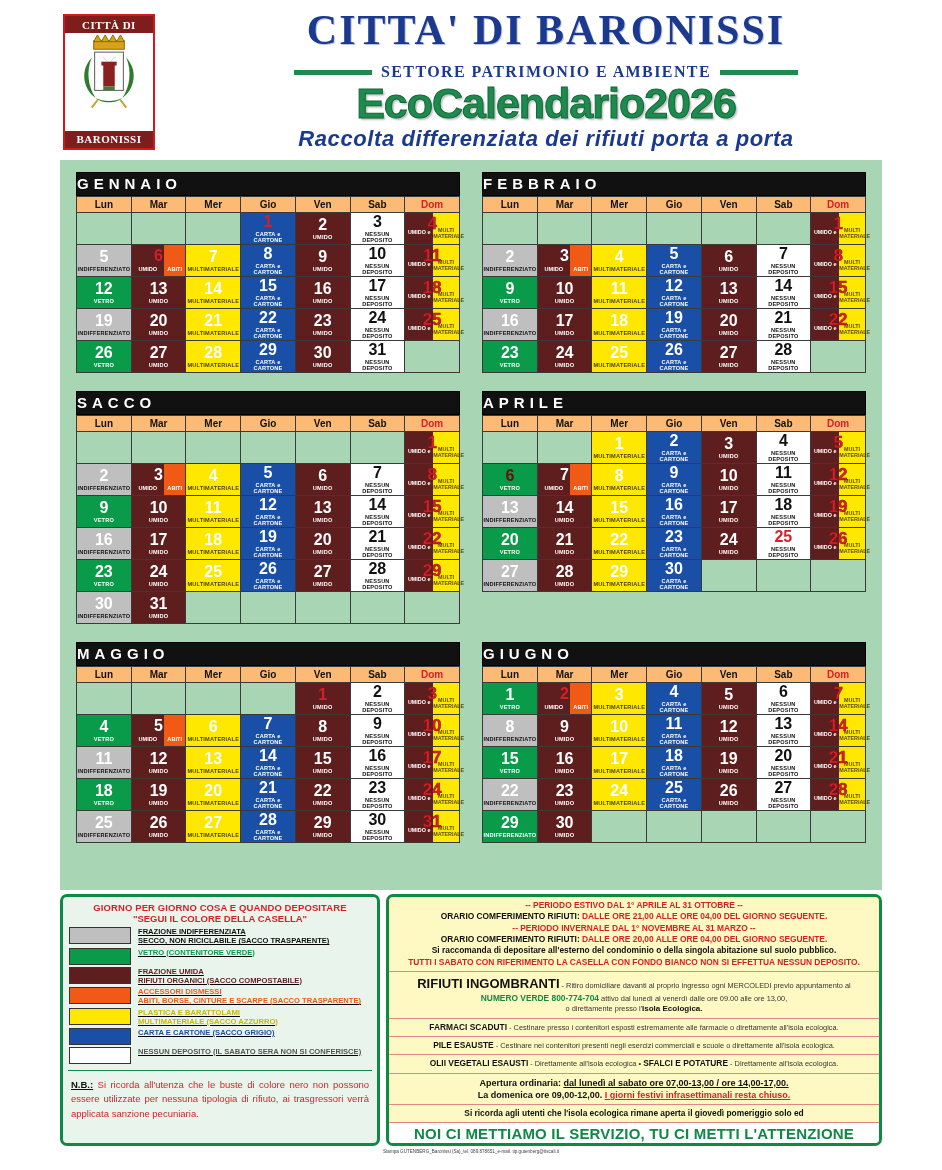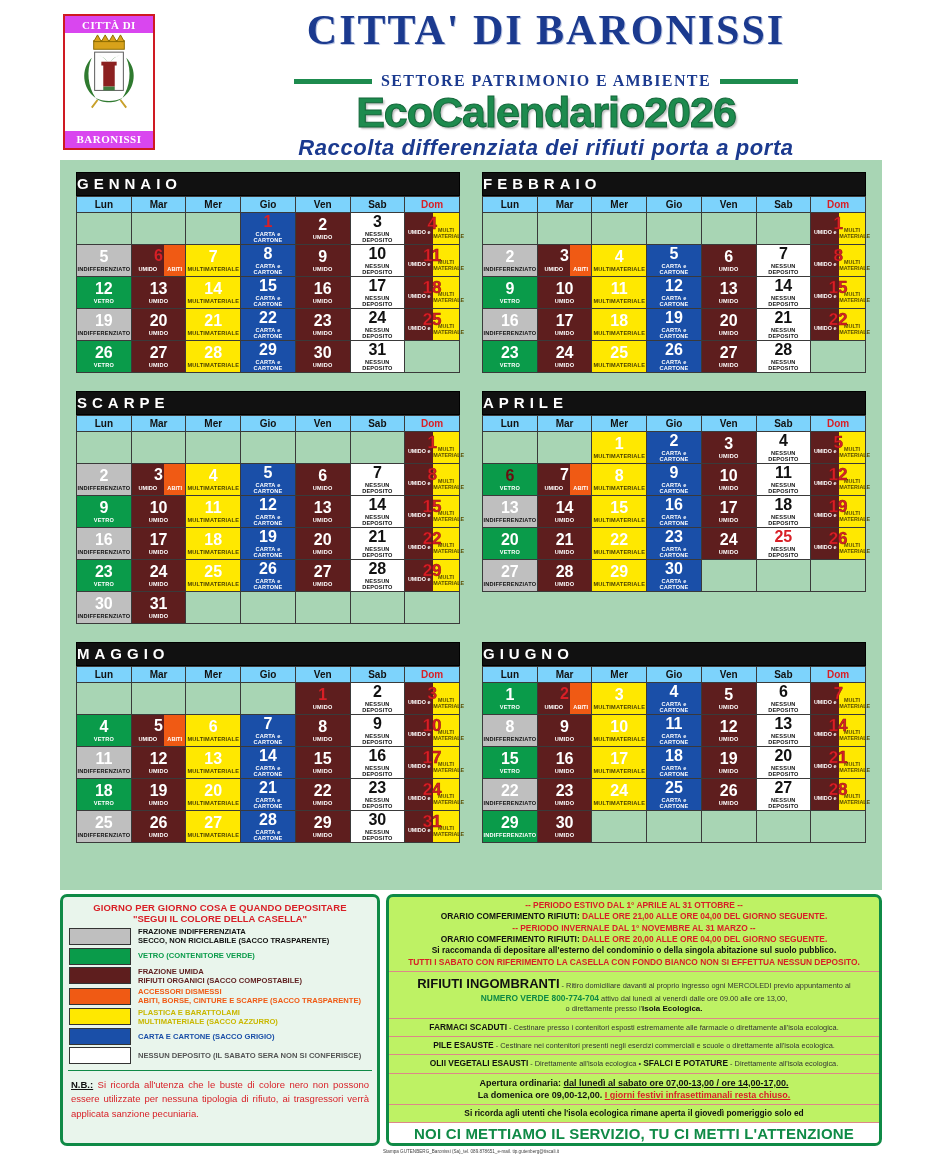--- a/index.html
+++ b/index.html
@@ -12,37 +12,37 @@
   .page { width: 942px; height: 1170px; background: #ffffff; position: relative; }
 
   
   .header { position: relative; height: 152px; background: #ffffff; }
   .crest {
     position: absolute; left: 63px; top: 14px; width: 92px; height: 136px;
     background: #ffffff; border: 2px solid #cf1a22;
     display: flex; flex-direction: column;
   }
   .crest-top, .crest-bot {
-    background: #d946ef; color: #ffffff; text-align: center;
+    background: #7f1d1d; color: #ffffff; text-align: center;
     font-family: "Liberation Serif", serif; font-weight: bold;
     letter-spacing: .5px;
   }
   .crest-top { font-size: 11px; padding: 3px 0 2px; }
   .crest-bot { font-size: 11px; padding: 2px 0 3px; }
   .crest-mid { flex: 1; position: relative; background: #ffffff; }
   .crest-art { position: absolute; inset: 0; }
 
   .title-zone { position: absolute; left: 168px; top: 8px; right: 18px; }
   .main-title {
     font-family: "Liberation Serif", serif; font-weight: bold;
     font-size: 42px; color: #1b3a8f; letter-spacing: 2px;
     text-align: center; line-height: 1.05;
     text-shadow: 1px 1px 0 #b9c4e2;
   }
-  .sub-row { display: flex; align-items: center; justify-content: center; gap: 9px; margin-top: 20px; }
+  .sub-row { display: flex; align-items: center; justify-content: center; gap: 9px; margin-top: 11px; }
   .sub-rule { height: 5px; width: 78px; background: #1d8b4e; }
   .sub-title {
     font-family: "Liberation Serif", serif; font-weight: bold;
     font-size: 16px; color: #1b3a8f; letter-spacing: 1.4px; white-space: nowrap;
   }
   .eco-title {
     text-align: center; font-family: "Liberation Sans", sans-serif;
     font-weight: bold; font-size: 43px; color: #1d8b4e;
     letter-spacing: -1px; margin-top: 1px; line-height: 1;
     -webkit-text-stroke: 1px #14673a;
@@ -66,21 +66,21 @@
   }
   .month { background: #a8d5b4; }
   .month-title {
     background: #111111; color: #ffffff; text-align: left;
     font-weight: bold; font-size: 15px; letter-spacing: 5px;
     padding: 2px 0 3px; border: 1px solid #000;
   }
   table.cal { width: 100%; border-collapse: collapse; table-layout: fixed; }
   table.cal td, table.cal th { border: 1px solid #3a3a3a; padding: 0; }
   table.cal th {
-    background: #7dd3fc; color: #111; font-size: 10px; font-weight: bold;
+    background: #fdba74; color: #111; font-size: 10px; font-weight: bold;
     height: 15px; line-height: 15px;
   }
   table.cal th.dom { color: #d81f26; }
 
   td.cell { height: 32px; position: relative; vertical-align: top; }
   td.empty { background: #a8d5b4; }
 
   .cellbox { position: absolute; inset: 0; display: flex; flex-direction: column;
              align-items: center; justify-content: center; overflow: hidden; }
   .dnum { font-weight: bold; font-size: 16px; line-height: 1; margin-top: 1px; }
@@ -123,28 +123,28 @@
   .sd-numwrap .dn { position: absolute; top: 1px; left: 50%; transform: translateX(-50%);
                     font-weight: bold; font-size: 17px; color: #d81f26;
                     -webkit-text-stroke: .5px #8a1015; }
 
   
   .bottom { position: absolute; left: 60px; top: 894px; width: 822px; height: 252px;
             display: flex; gap: 6px; }
   .panel-l { width: 320px; border: 3px solid #0f8a46; border-radius: 7px;
              background: #e9f5ec; display: flex; flex-direction: column; }
   .panel-r { flex: 1; border: 3px solid #0f8a46; border-radius: 7px;
-             background: #bef264; display: flex; flex-direction: column; overflow: hidden; }
+             background: #fef9c3; display: flex; flex-direction: column; overflow: hidden; }
 
   .leg-title { color: #d81f26; font-weight: bold; font-size: 9.5px; text-align: center;
                padding-top: 5px; letter-spacing: .1px; }
   .leg-title2 { color: #d81f26; font-weight: bold; font-size: 9.5px; text-align: center;
                 padding-bottom: 3px; }
   .leg-list { padding: 0 6px; }
-  .leg-row { display: flex; align-items: center; gap: 7px; margin-bottom: 2px; }
+  .leg-row { display: flex; gap: 7px; margin-bottom: 2px; text-decoration: underline; }
   .swatch { width: 62px; height: 17px; border: 1px solid #333; flex: none; }
   .leg-txt { font-size: 7.6px; font-weight: bold; line-height: 1.22; }
   .leg-sep { border-bottom: 1px solid #0f8a46; margin: 4px 5px 5px; }
   .nb { padding: 2px 8px 0; font-size: 9.5px; font-weight: normal; line-height: 1.5;
         color: #d81f26; text-align: justify; }
   .nb b.u { color: #111; text-decoration: underline; }
 
   .r-block { padding: 3px 6px; border-bottom: 1.5px solid #d88; }
   .r-block:last-child { border-bottom: none; }
   .r-line { text-align: center; font-size: 8.4px; font-weight: bold; line-height: 1.35; }
@@ -679,21 +679,21 @@
                     <span class="dnum ">28</span>
                     <span class="dlab">NESSUN<br>DEPOSITO</span>
                   </div>
                 </td>
                 <td class="cell empty"></td>
               </tr>
             </tbody>
           </table>
         </div>
         <div class="month">
-          <div class="month-title">SCARPE</div>
+          <div class="month-title">SACCO</div>
           <table class="cal">
             <tbody>
               <tr>
                 <th class="">Lun</th>
                 <th class="">Mar</th>
                 <th class="">Mer</th>
                 <th class="">Gio</th>
                 <th class="">Ven</th>
                 <th class="">Sab</th>
                 <th class="dom">Dom</th>

